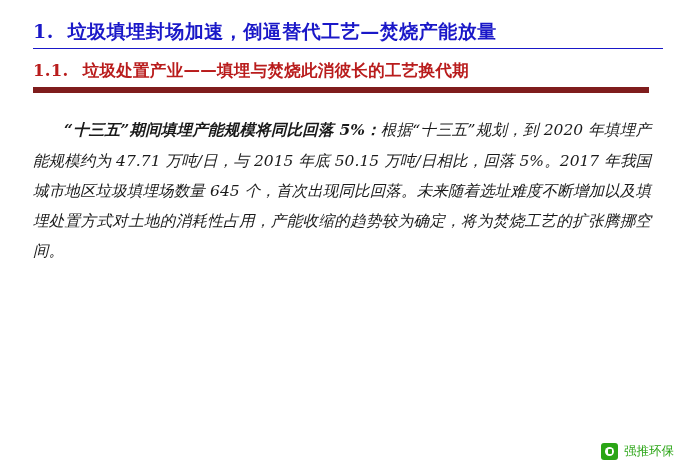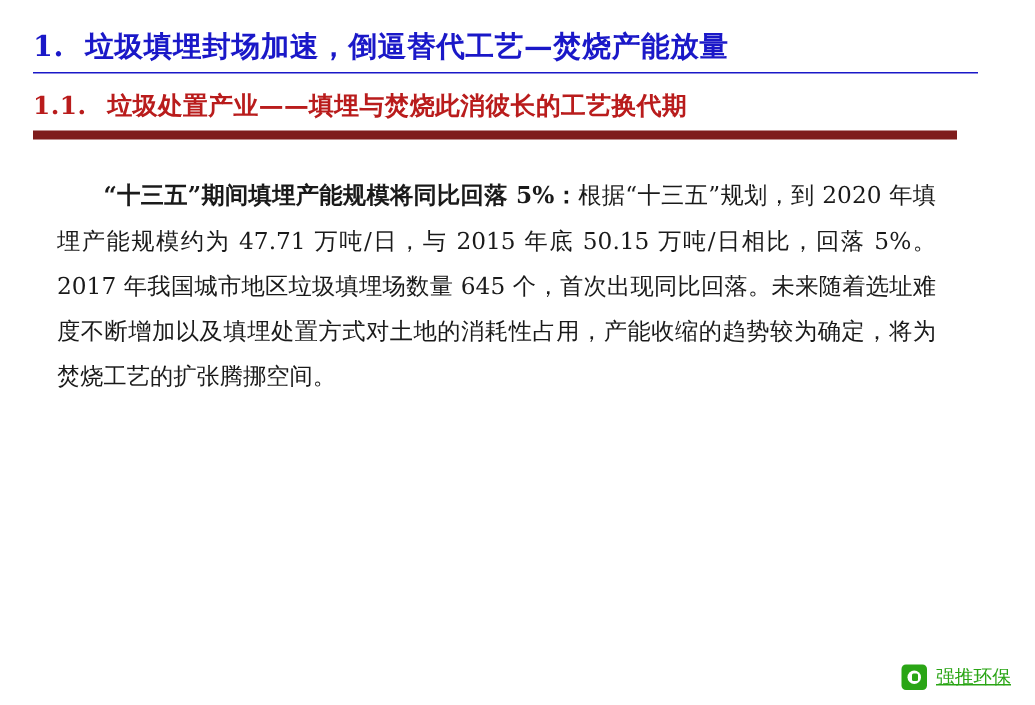--- a/index.html
+++ b/index.html
@@ -12,21 +12,21 @@
     background: #ffffff;
     font-family: "DejaVu Serif", "Liberation Serif", serif;
     overflow: hidden;
     position: relative;
   }
   .page {
     position: relative;
     width: 690px;
     height: 470px;
     box-sizing: border-box;
-    padding: 18px 24px 0 22px;
+    padding: 18px 24px 0 33px;
   }
   .h1 {
     color: #1a18c8;
     font-weight: bold;
     font-size: 19px;
     letter-spacing: 0.5px;
     white-space: nowrap;
     margin: 0 0 2px 0;
     line-height: 1.45;
   }
@@ -58,22 +58,23 @@
   .body-block {
     margin-top: 22px;
     font-size: 15.5px;
     color: #1a1a1a;
     line-height: 1.95;
     text-align: justify;
     text-justify: inter-ideograph;
     width: 618px;
   }
   .para {
-    margin: 16px;
+    margin: 0;
     text-indent: 2em;
+    font-style: italic;
   }
   .para + .para {
     margin-top: 18px;
   }
   .lead {
     font-weight: bold;
   }
   .footer-badge {
     position: absolute;
     right: 16px;
@@ -108,21 +109,20 @@
     width: 4px;
     height: 5px;
     background: #2aa515;
     border-radius: 1px;
   }
   .badge-text {
     font-size: 12.5px;
     color: #2aa515;
     font-family: "DejaVu Sans", "Liberation Sans", sans-serif;
     white-space: nowrap;
-    text-decoration: underline;
   }
 </style>
 </head>
 <body>
 
 <div class="page">
 
   <div class="h1">
     <span class="num">1.</span><span>垃圾填埋封场加速，倒逼替代工艺—焚烧产能放量</span>
   </div>

